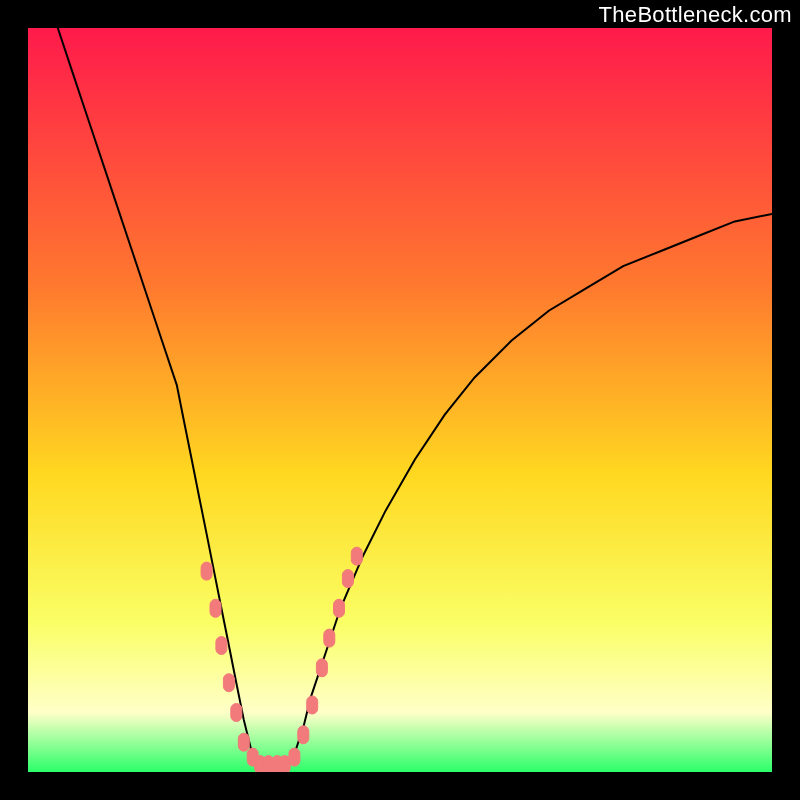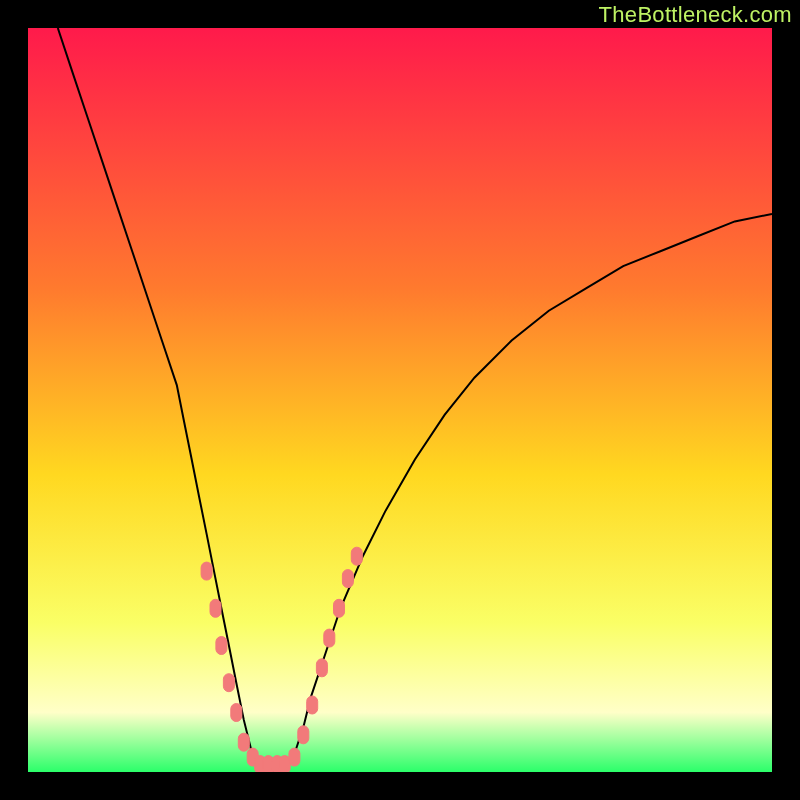--- a/index.html
+++ b/index.html
@@ -14,21 +14,21 @@
   .frame {
     position: relative;
     width: 800px;
     height: 800px;
     background: #000;
   }
   .watermark {
     position: absolute;
     top: 2px;
     right: 8px;
-    color: #bef264;
+    color: #ffffff;
     font-size: 22px;
     letter-spacing: 0.3px;
     z-index: 50;
   }
   .plot-wrap {
     position: absolute;
     left: 28px;
     top: 28px;
     width: 744px;
     height: 744px;

